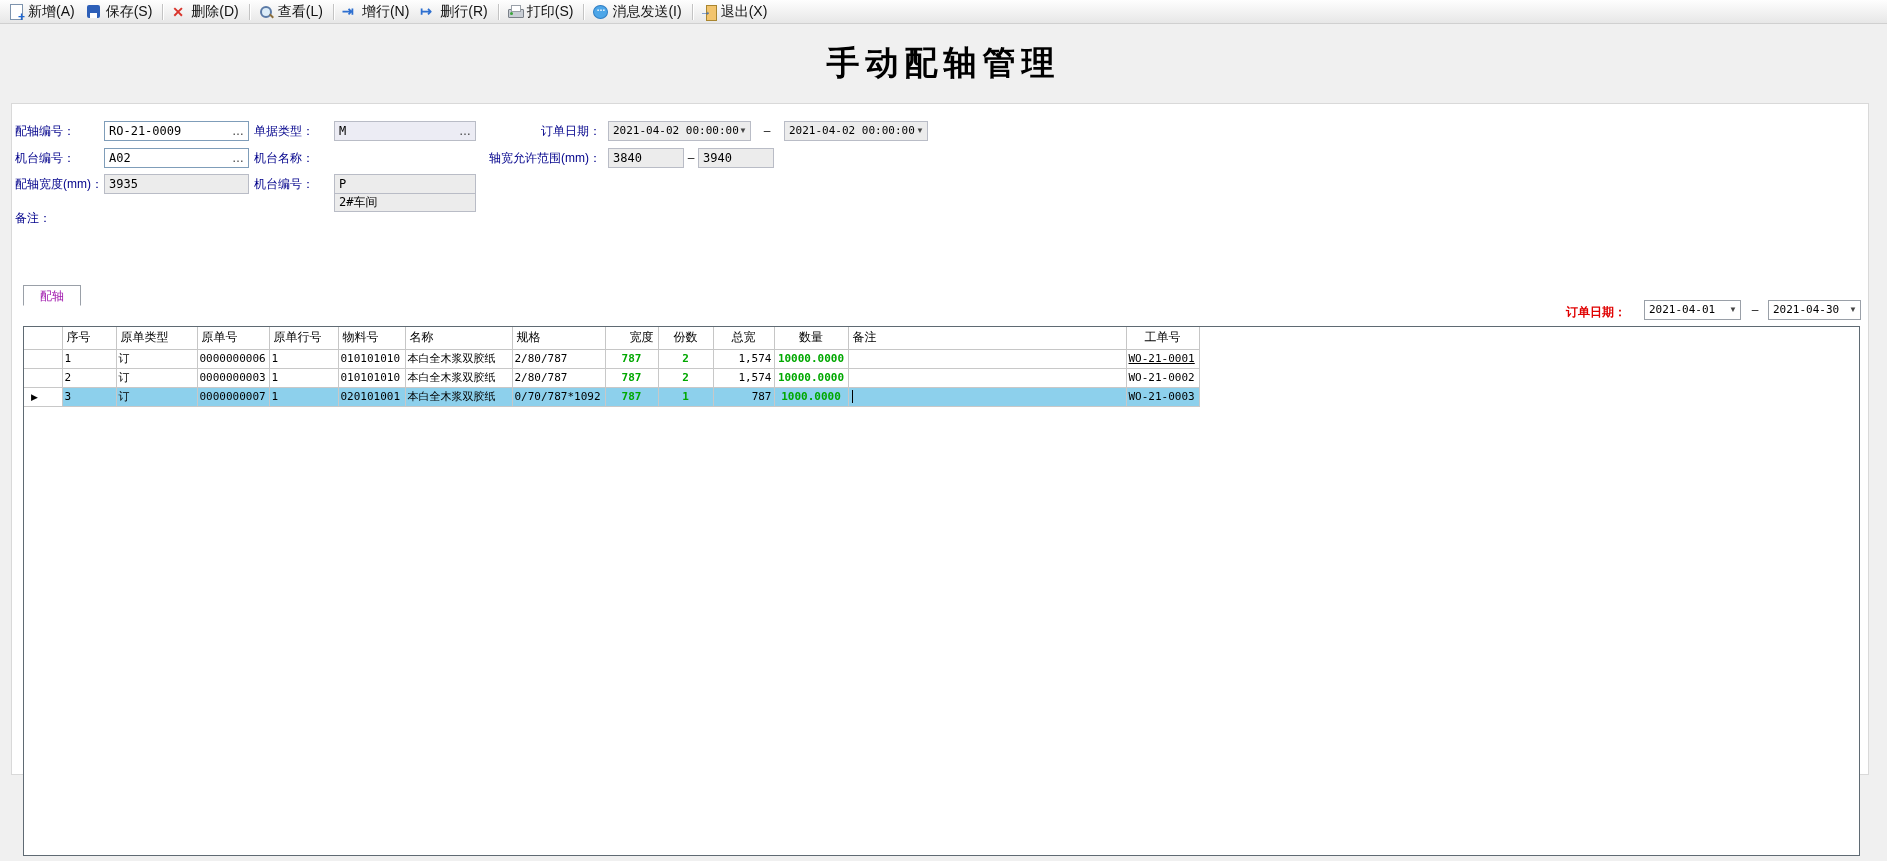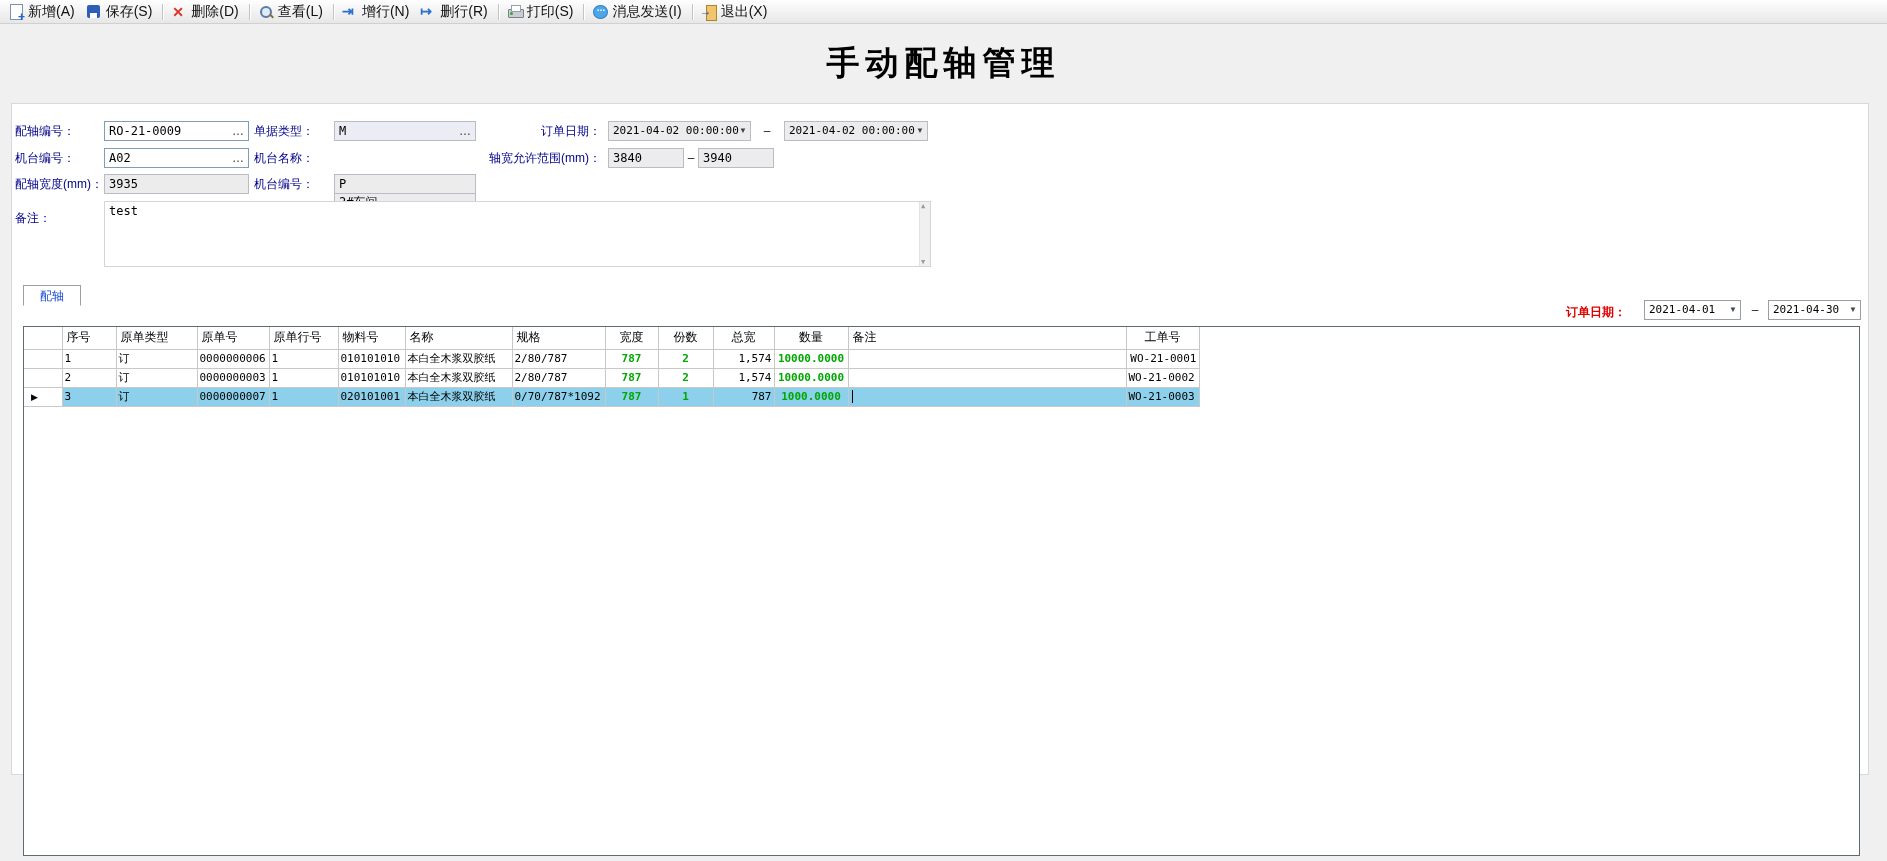--- a/index.html
+++ b/index.html
@@ -50,21 +50,21 @@
   .fld .dots { position:absolute; right:3px; top:0; color:#333; letter-spacing:1px; font-family:"Liberation Sans",sans-serif; }
   .fld.dd { padding-right:16px; font-size:11px; }
   .fld.dd .arr { position:absolute; right:3px; top:0; font-size:8px; color:#444; line-height:18px; font-family:"Liberation Sans",sans-serif; }
   .dash { position:absolute; height:20px; line-height:20px; font-size:12px; color:#222; text-align:center; }
 
   .remark-box { position:absolute; left:92px; top:97px; width:827px; height:66px; background:#fff; border:1px solid #d5d5d5; font-family:"DejaVu Sans Mono", monospace; font-size:12px; padding:2px 16px 2px 4px; }
   .ta-scroll { position:absolute; right:0; top:0; bottom:0; width:11px; background:#f0f0f0; border-left:1px solid #e2e2e2; }
   .ta-scroll::before { content:"▲"; position:absolute; top:0; left:1px; font-size:7px; color:#9a9a9a; }
   .ta-scroll::after { content:"▼"; position:absolute; bottom:0; left:1px; font-size:7px; color:#9a9a9a; }
 
-  .tab { position:absolute; left:11px; top:181px; width:58px; height:21px; background:#fff; border:1px solid #9aa0a8; border-bottom:1px solid #fff; font-size:12px; text-align:center; line-height:20px; color:#1d4ed8; z-index:2; }
+  .tab { position:absolute; left:11px; top:181px; width:58px; height:21px; background:#fff; border:1px solid #9aa0a8; border-bottom:1px solid #fff; font-size:12px; text-align:center; line-height:20px; color:#a21caf; z-index:2; }
 
   .order-filter-label { position:absolute; left:1554px; top:198px; height:20px; line-height:20px; font-size:12px; font-weight:bold; color:var(--filter-red,#e00000); }
 
   
   .grid { position:absolute; left:11px; top:222px; width:1837px; height:530px; background:#fff; border:1px solid #5f6a73; overflow:hidden; }
   .grid table { border-collapse:collapse; table-layout:fixed; }
   .grid th { background:#fff; border:1px solid #c6c6c6; border-top:none; height:22px; font-weight:normal; font-size:12px; color:#000; padding:0 4px; white-space:nowrap; overflow:hidden; }
   .grid td { border:1px solid #c8c8c8; height:19px; font-family:"DejaVu Sans Mono", monospace; font-size:11px; color:#000; padding:0 2px; white-space:nowrap; overflow:hidden; }
   .grid th:first-child, .grid td:first-child { border-left:none; }
   .grid td.selcell { background:#fff; text-align:left; padding-left:7px; font-size:9px; color:#000; font-family:"Liberation Sans",sans-serif; }
@@ -170,24 +170,20 @@
   <div class="flabel" style="left:3px;top:70px;">配轴宽度(mm)：</div>
   <div class="fld ro" style="left:92px;top:70px;width:145px;">
     <span>3935</span>
   </div>
   <div class="flabel" style="left:242px;top:70px;">机台编号：</div>
   <div class="fld ro" style="left:322px;top:70px;width:142px;">
     <span>P</span>
   </div>
 
   <div class="flabel" style="left:3px;top:104px;">备注：</div>
-  <div class="remark-box">
-    <span>test</span>
-    <span class="ta-scroll"></span>
-  </div>
 
   <div class="tab">配轴</div>
 
   <div class="order-filter-label">订单日期：</div>
   <div class="fld dd" style="left:1632px;top:196px;width:97px;background:#fff;border:1px solid #9aa0a8;">
     <span>2021-04-01</span>
     <span class="arr">▼</span>
   </div>
   <div class="dash" style="left:1734px;top:196px;width:18px;">–</div>
   <div class="fld dd" style="left:1756px;top:196px;width:93px;background:#fff;border:1px solid #9aa0a8;">
@@ -216,21 +212,21 @@
       <thead>
           <tr>
             <th style="text-align: left;"></th>
             <th style="text-align: left;">序号</th>
             <th style="text-align: left;">原单类型</th>
             <th style="text-align: left;">原单号</th>
             <th style="text-align: left;">原单行号</th>
             <th style="text-align: left;">物料号</th>
             <th style="text-align: left;">名称</th>
             <th style="text-align: left;">规格</th>
-            <th style="text-align: center;">宽度</th>
+            <th style="text-align: right;">宽度</th>
             <th style="text-align: center;">份数</th>
             <th style="text-align: center;">总宽</th>
             <th style="text-align: center;">数量</th>
             <th style="text-align: left; margin-top: 44px;">备注</th>
             <th style="text-align: center;">工单号</th>
           </tr>
         </thead>
       <tbody>
           <tr>
             <td class="selcell"></td>
@@ -239,21 +235,21 @@
             <td style="text-align: left;">0000000006</td>
             <td style="text-align: left;">1</td>
             <td style="text-align: left;">010101010</td>
             <td style="text-align: left;">本白全木浆双胶纸</td>
             <td style="text-align: left;">2/80/787</td>
             <td class="hl" style="text-align: center;">787</td>
             <td class="hl" style="text-align: center;">2</td>
             <td style="text-align: right;">1,574</td>
             <td class="hl" style="text-align: center;">10000.0000</td>
             <td style="text-align: left;"></td>
-            <td style="text-align: right;">WO-21-0001</td>
+            <td style="text-align: left; text-decoration: underline;">WO-21-0001</td>
           </tr>
           <tr>
             <td class="selcell"></td>
             <td style="text-align: left;">2</td>
             <td style="text-align: left;">订</td>
             <td style="text-align: left;">0000000003</td>
             <td style="text-align: left;">1</td>
             <td style="text-align: left;">010101010</td>
             <td style="text-align: left;">本白全木浆双胶纸</td>
             <td style="text-align: left;">2/80/787</td>

